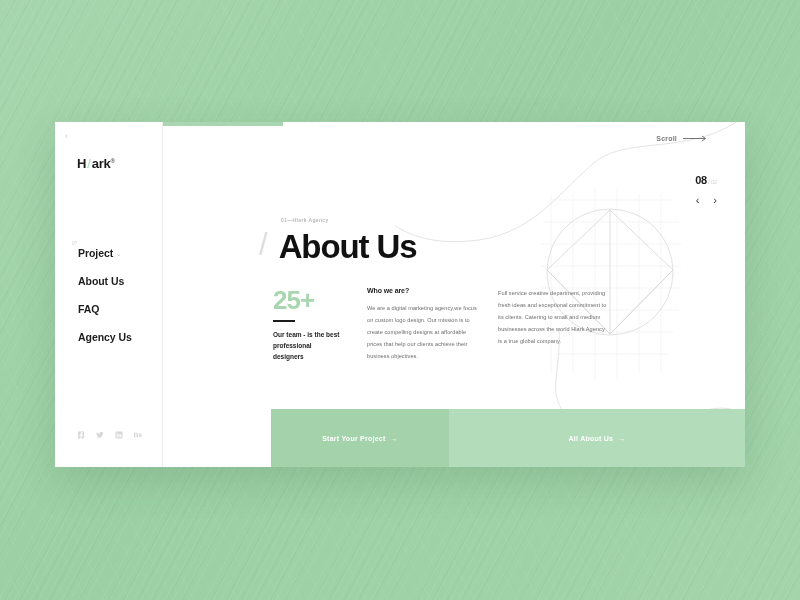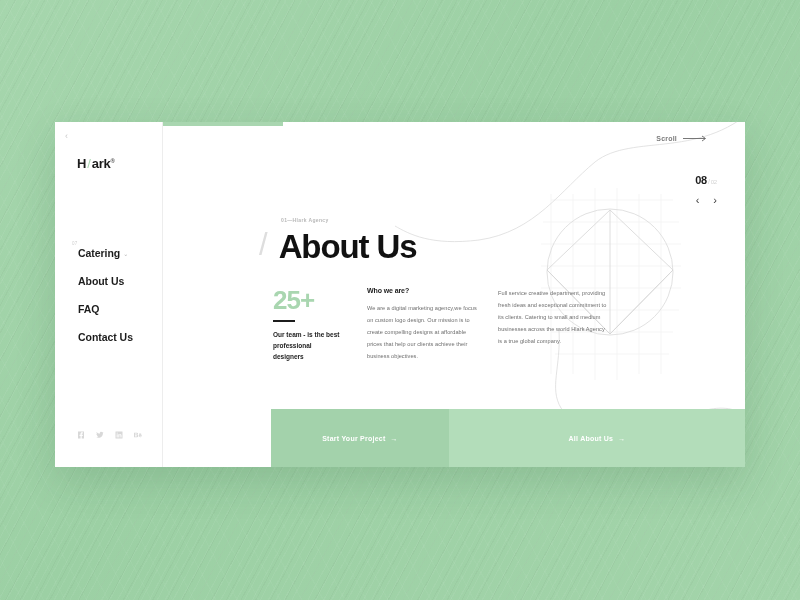--- a/index.html
+++ b/index.html
@@ -216,30 +216,30 @@
     <div id="back-chevron">‹</div>
 
     <div id="logo">
       <span>H</span><span class="slash">/</span><span>ark</span><span class="mark">®</span>
     </div>
 
     <nav id="nav">
       <span class="nav-index">07</span>
 
       <a class="nav-item">
-        <span>Catering</span><span class="caret">⌄</span>
+        <span>Project</span><span class="caret">⌄</span>
       </a>
       <a class="nav-item">
         <span>About Us</span>
       </a>
       <a class="nav-item">
         <span>FAQ</span>
       </a>
       <a class="nav-item">
-        <span>Contact Us</span>
+        <span>Agency Us</span>
       </a>
     </nav>
 
     <div id="socials">
       <span class="social-icon">
         <svg viewBox="0 0 16 16">
             <path d="M2 1h12v14H9.5V9.8h2l.3-2.3H9.5V6c0-.7.2-1.1 1.1-1.1h1.2V2.8c-.2 0-.9-.1-1.8-.1-1.8 0-3 1.1-3 3.1v1.7H5v2.3h2V15H2z"></path>
           </svg>
       </span>
       <span class="social-icon">

